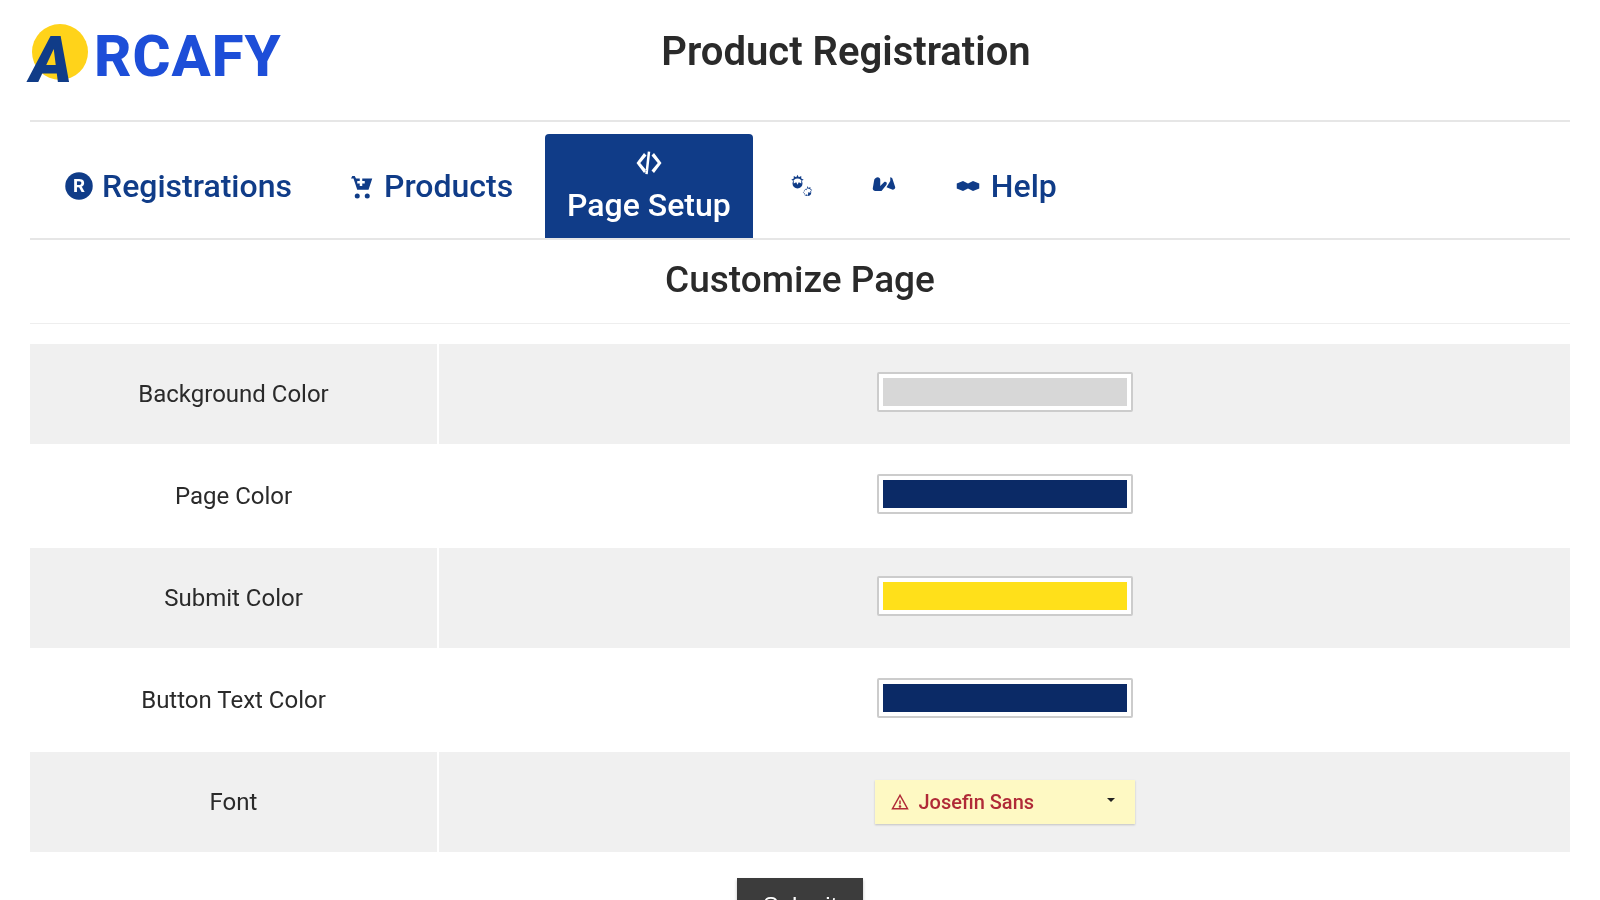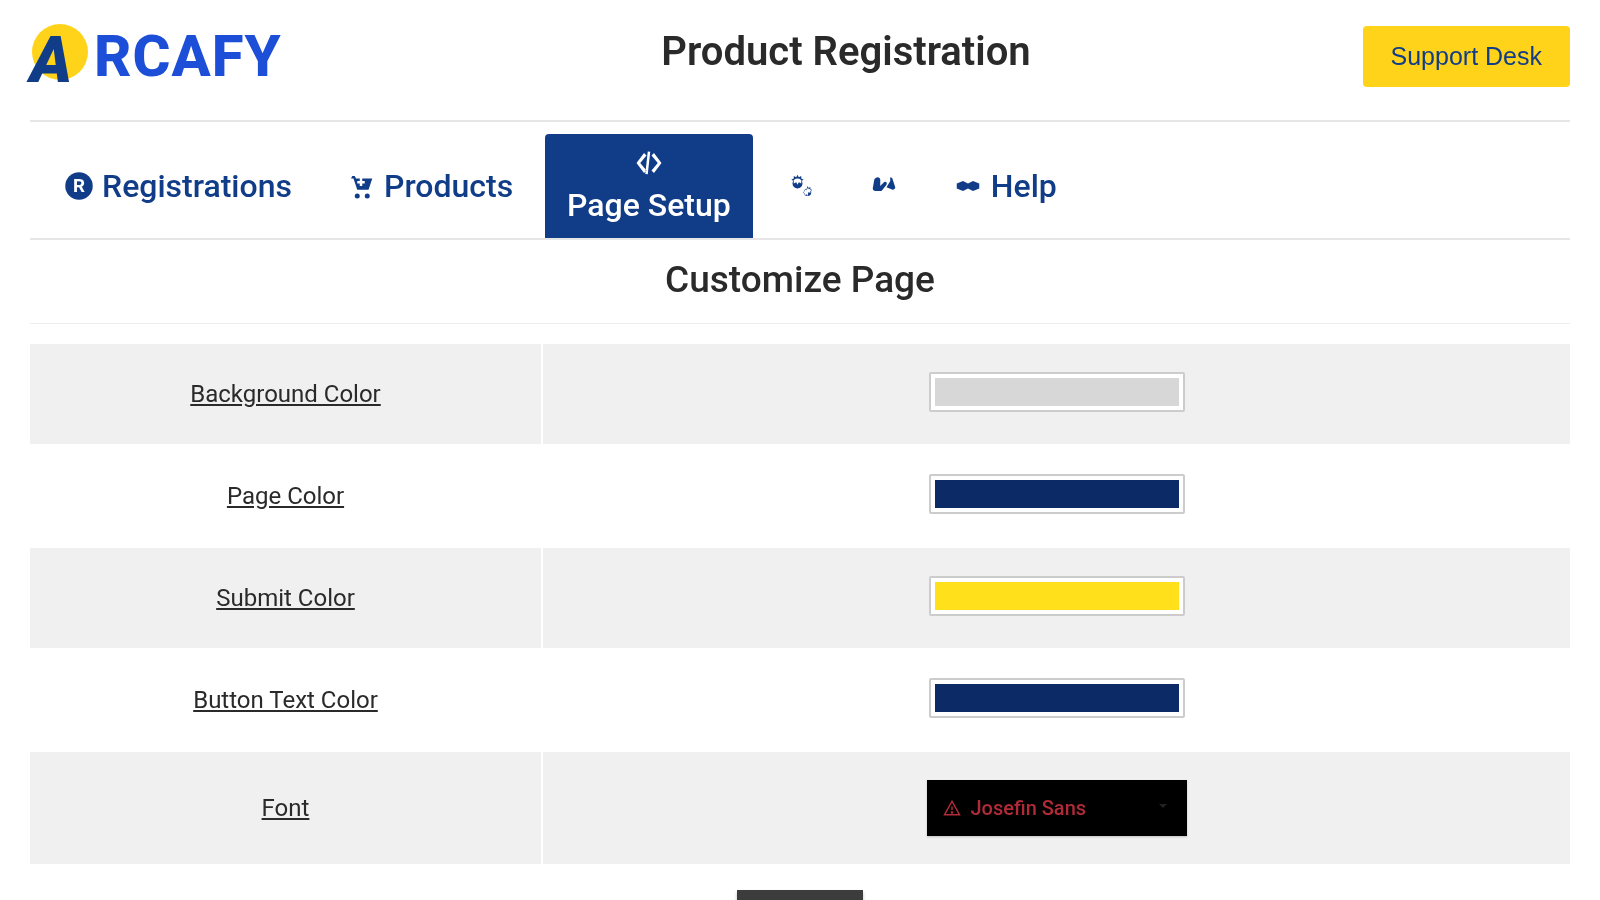--- a/index.html
+++ b/index.html
@@ -26,27 +26,27 @@
 
   
   .section-title { text-align: center; font-size: 37px; font-weight: 500; color: #2a2a2a; margin: 18px 0 22px 0; }
   .section-rule { border: none; border-top: 1px solid #eee; margin-bottom: 20px; }
 
   
   .settings-table { width: 100%; border-collapse: collapse; }
   .settings-table tr:nth-child(odd) { background: #f0f0f0; }
   .settings-table tr:nth-child(even) { background: #fff; }
   .settings-table td { padding: 28px 20px; border-bottom: 2px solid #fff; vertical-align: middle; }
-  .label-cell { width: 512px; text-align: center; font-size: 24px; font-weight: 400; color: #2a2a2a; border-right: 2px solid #fff; text-decoration: underline; }
+  .label-cell { width: 408px; text-align: center; font-size: 24px; font-weight: 400; color: #2a2a2a; border-right: 2px solid #fff; }
   .control-cell { text-align: center; }
 
   .swatch-wrap { display: inline-block; border: 2px solid #ccc; padding: 4px; background: #fff; border-radius: 2px; }
   .swatch { display: block; width: 244px; height: 28px; cursor: pointer; }
 
-  .select-wrap { display: inline-flex; align-items: center; background: #000000; width: 260px; height: 56px; padding: 0 16px; position: relative; cursor: pointer; box-shadow: 0 1px 2px rgba(0,0,0,0.2); }
+  .select-wrap { display: inline-flex; align-items: center; background: #fef9c3; width: 260px; height: 44px; padding: 0 16px; position: relative; cursor: pointer; box-shadow: 0 1px 2px rgba(0,0,0,0.2); }
   .select-warn { color: #b02a37; margin-right: 10px; display: inline-flex; }
   .select-warn svg { width: 18px; height: 18px; fill: none; stroke: #b02a37; stroke-width: 2; }
   .select-text { color: #b02a37; font-size: 20px; font-weight: 500; flex: 1; text-align: left; }
   .select-caret { color: #222; }
   .select-caret svg { width: 16px; height: 16px; fill: #222; }
 
   
   .submit-row { text-align: center; margin-top: 24px; }
   .submit-btn { background: #3c3c3c; color: #fff; border: none; padding: 14px 26px; font-size: 24px; border-radius: 0; cursor: pointer; box-shadow: 0 2px 3px rgba(0,0,0,0.25); }
 </style>
@@ -57,21 +57,20 @@
 
   <div class="header">
     <div class="logo">
       <div class="logo-mark">
         <span class="logo-sun"></span>
         <span class="logo-a">A</span>
       </div>
       <span class="logo-text">RCAFY</span>
     </div>
     <div class="page-title">Product Registration</div>
-    <button class="support-btn">Support Desk</button>
   </div>
 
   <hr class="header-rule">
 
   <div class="tabs">
     <div class="tab">
       <span class="icon">
         <svg viewBox="0 0 24 24">
             <circle cx="12" cy="12" r="11"></circle>
             <text x="12" y="17" text-anchor="middle" font-size="15" font-weight="bold" fill="#fff">R</text>

